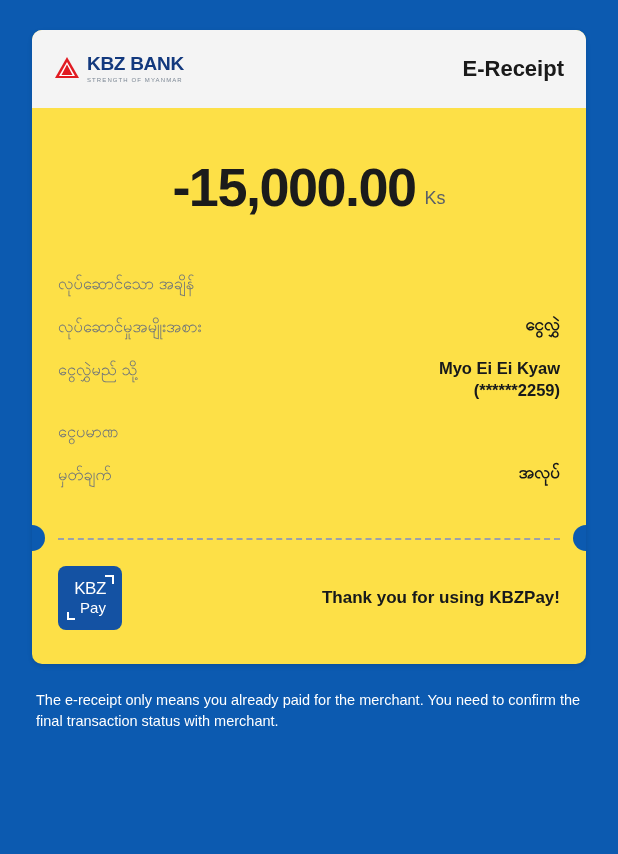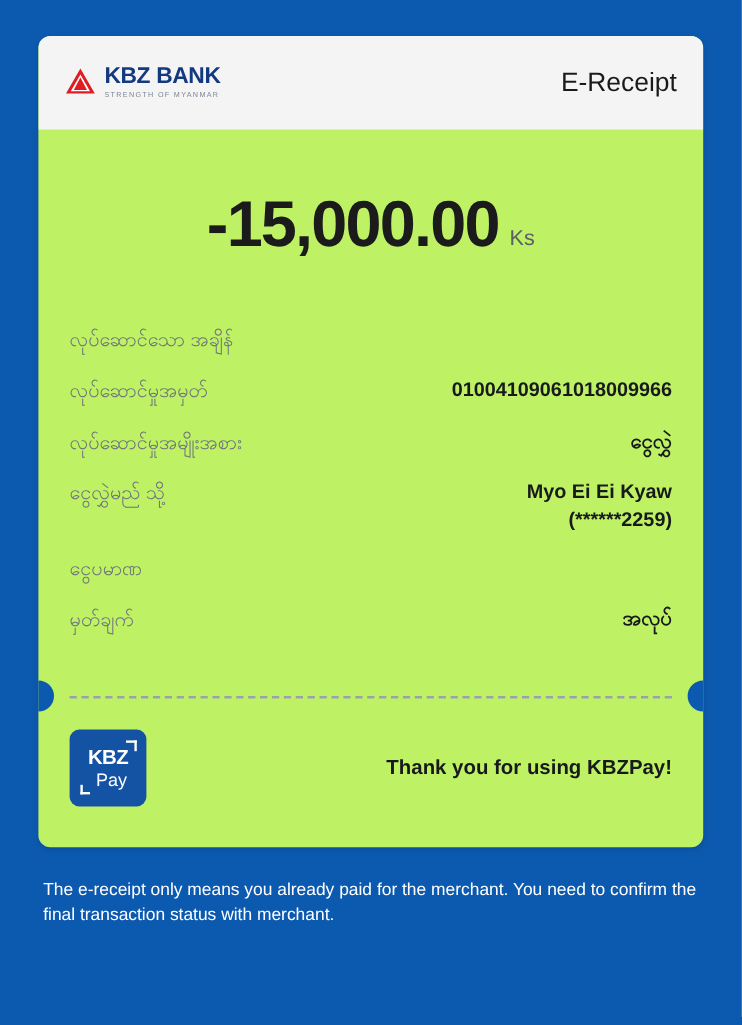--- a/index.html
+++ b/index.html
@@ -12,21 +12,21 @@
   }
   .screen {
     width: 618px;
     height: 854px;
     background: #0c5ab0;
     padding: 30px 32px 0 32px;
     display: flex;
     flex-direction: column;
   }
   .receipt-card {
-    background: #bef264;
+    background: #fde047;
     border-radius: 10px;
     overflow: hidden;
     position: relative;
     box-shadow: 0 2px 5px rgba(0,0,0,0.12);
   }
   
   .receipt-header {
     background: #f4f4f4;
     height: 78px;
     display: flex;
@@ -49,21 +49,21 @@
   }
   .brand-tag {
     font-size: 6px;
     color: #7c8794;
     letter-spacing: 1.1px;
     margin-top: 4px;
     white-space: nowrap;
   }
   .ereceipt-title {
     font-size: 22px;
-    font-weight: normal;
+    font-weight: bold;
     color: #1a1a1a;
   }
   
   .amount-block {
     padding: 52px 0 40px 0;
     text-align: center;
   }
   .amount-row {
     display: inline-flex;
     align-items: flex-end;
@@ -145,21 +145,21 @@
     border-radius: 8px;
     display: flex;
     flex-direction: column;
     align-items: center;
     justify-content: center;
     color: #ffffff;
     position: relative;
   }
   .kbzpay-logo .l1 {
     font-size: 17px;
-    font-weight: bold;
+    font-weight: normal;
     letter-spacing: -0.5px;
     line-height: 1;
   }
   .kbzpay-logo .l2 {
     font-size: 15px;
     line-height: 1;
     margin-top: 3px;
     margin-left: 6px;
   }
   .kbzpay-logo .tick-tr {
@@ -220,24 +220,20 @@
         <span class="amount-unit">Ks</span>
       </div>
     </div>
 
     <div class="details">
 
       <div class="detail-row">
         <span class="detail-label">လုပ်ဆောင်သော အချိန်</span>
       </div>
 
-      <div class="detail-row">
-        <span class="detail-label">လုပ်ဆောင်မှုအမှတ်</span>
-        <span class="detail-value">01004109061018009966</span>
-      </div>
 
       <div class="detail-row">
         <span class="detail-label">လုပ်ဆောင်မှုအမျိုးအစား</span>
         <span class="detail-value mm">ငွေလွှဲ</span>
       </div>
 
       <div class="detail-row">
         <span class="detail-label">ငွေလွှဲမည် သို့</span>
         <span class="detail-value">
           <span>Myo Ei Ei Kyaw</span>

